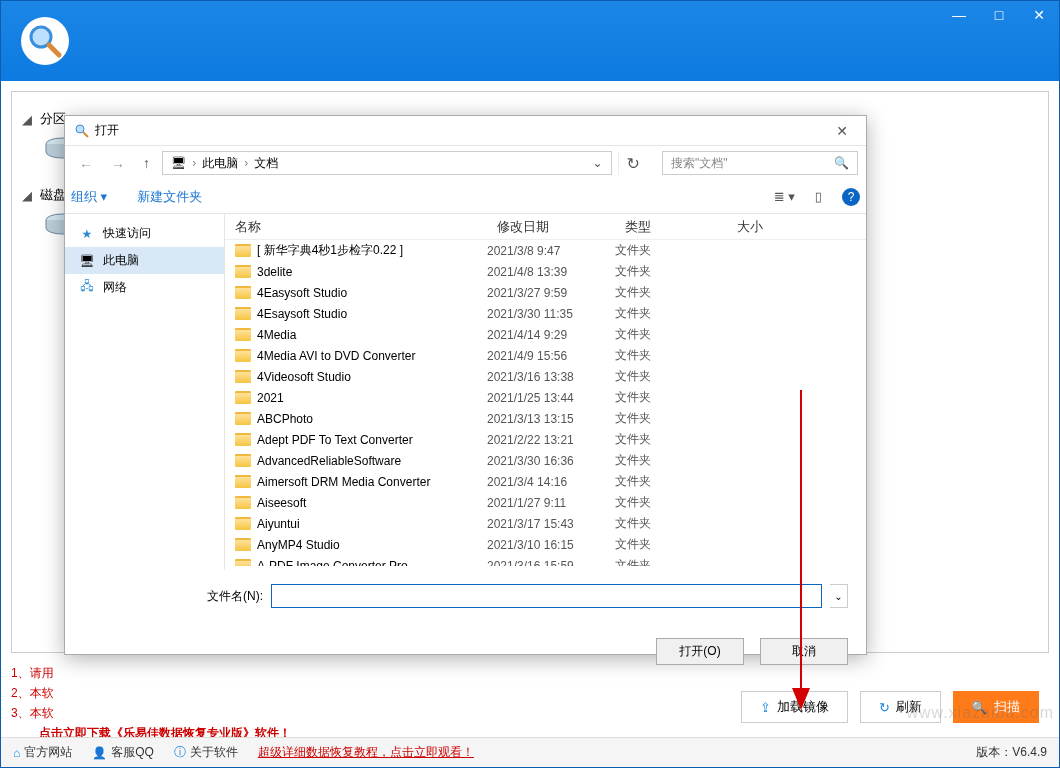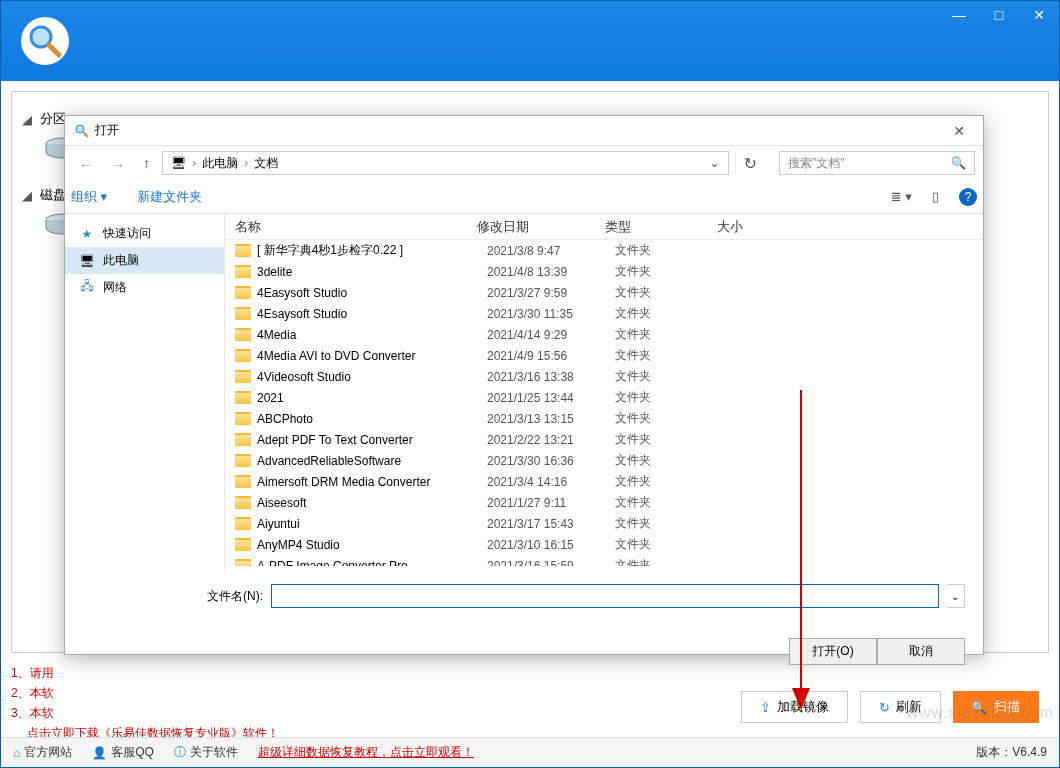--- a/index.html
+++ b/index.html
@@ -17,35 +17,35 @@
 .win-btn { width: 40px; height: 28px; display: flex; align-items: center; justify-content: center; color: #fff; cursor: pointer; font-size: 14px; }
 
 
 .content { position: absolute; top: 80px; left: 0; right: 0; bottom: 30px; padding: 10px; }
 .panel-border { border: 1px solid #ccc; height: 562px; padding: 10px; position: relative; }
 .tree-row { display: flex; align-items: center; margin: 8px 0; font-size: 13px; }
 .tree-toggle { width: 12px; margin-right: 6px; color: #555; }
 .disk-icon-svg { margin-left: 20px; }
 
 .warnings { margin-top: 10px; font-size: 12px; color: #cc0000; line-height: 20px; }
-.warn-link { text-decoration: underline; color: #cc0000; margin-left: 16px; display: inline-block; }
+.warn-link { text-decoration: underline; color: #cc0000; margin-left: 28px; display: inline-block; font-weight: bold; }
 
 
 .bottom-buttons { position: absolute; right: 20px; bottom: 44px; display: flex; gap: 12px; }
 .btn { border: 1px solid #ccc; background: #fff; padding: 6px 18px; font-size: 13px; cursor: pointer; display: flex; align-items: center; gap: 6px; }
 .btn-orange { background: #ff7b1a; border-color: #ff7b1a; color: #fff; }
 
 
 .status-bar { position: absolute; bottom: 0; left: 0; right: 0; height: 30px; background: #f5f5f5; border-top: 1px solid #ddd; display: flex; align-items: center; padding: 0 12px; font-size: 12px; color: #333; }
 .status-item { display: flex; align-items: center; gap: 4px; margin-right: 20px; cursor: pointer; }
 .status-link { color: #cc0000; text-decoration: underline; }
 .version { margin-left: auto; color: #333; }
 
 
-.dialog { position: absolute; top: 115px; left: 64px; width: 920px; height: 540px; background: #fff; border: 1px solid #aaa; box-shadow: 0 4px 20px rgba(0,0,0,0.3); z-index: 10; }
+.dialog { position: absolute; top: 115px; left: 64px; width: 803px; height: 540px; background: #fff; border: 1px solid #aaa; box-shadow: 0 4px 20px rgba(0,0,0,0.3); z-index: 10; }
 .dlg-header { height: 30px; display: flex; align-items: center; padding: 0 10px; border-bottom: 1px solid #e5e5e5; }
 .dlg-title { font-size: 12px; margin-left: 6px; }
 .dlg-close { margin-left: auto; cursor: pointer; font-size: 14px; color: #555; padding: 2px 8px; }
 
 .dlg-nav { height: 34px; display: flex; align-items: center; padding: 0 8px; gap: 6px; }
 .nav-btn { color: #999; font-size: 14px; padding: 2px 6px; cursor: pointer; }
 .address-bar { flex: 1; border: 1px solid #ccc; height: 24px; display: flex; align-items: center; padding: 0 8px; font-size: 12px; gap: 6px; margin-right: 6px; }
 .address-bar .sep { color: #888; }
 .addr-dd { margin-left: auto; color: #555; }
 .refresh-nav { padding: 2px 8px; cursor: pointer; border-left: 1px solid #eee; color: #555; margin-left: -6px; margin-right: 8px; }
@@ -59,36 +59,36 @@
 
 .dlg-body { display: flex; height: 356px; }
 .dlg-sidebar { width: 160px; border-right: 1px solid #e5e5e5; padding: 6px 0; }
 .sb-item { display: flex; align-items: center; gap: 8px; padding: 5px 14px; font-size: 12px; cursor: pointer; }
 .sb-item.sel { background: #d9e8f7; }
 .sb-icon { width: 16px; height: 16px; display: flex; align-items: center; justify-content: center; }
 
 .dlg-files { flex: 1; overflow: hidden; }
 .file-header { display: flex; font-size: 13px; color: #333; border-bottom: 1px solid #eee; height: 26px; align-items: center; }
 .col-name { width: 252px; padding-left: 10px; }
-.col-date { width: 128px; }
+.col-date { width: 128px; margin-left: 20px; }
 .col-type { width: 112px; }
 .col-size { width: 100px; }
 .file-list { height: 326px; overflow: hidden; }
 .file-row { display: flex; font-size: 12px; height: 21px; align-items: center; cursor: pointer; }
 .folder-icon { width: 16px; height: 13px; background: linear-gradient(180deg,#ffe29a,#f5c542); border-radius: 1px; margin: 0 6px 0 10px; border-top: 2px solid #f0b83e; }
 .fname { width: 230px; white-space: nowrap; overflow: hidden; text-overflow: ellipsis; }
 .fdate { width: 128px; color: #555; }
 .ftype { width: 112px; color: #555; }
 
 .dlg-footer { padding: 14px 18px 10px; }
 .fname-row { display: flex; align-items: center; gap: 8px; margin-bottom: 30px; }
 .fname-label { font-size: 12px; width: 180px; text-align: right; }
 .fname-input { flex: 1; height: 24px; border: 1px solid #0a66c2; padding: 0 6px; font-size: 12px; }
 .fname-dd { width: 18px; height: 24px; border: 1px solid #ccc; border-left: none; display: flex; align-items: center; justify-content: center; font-size: 10px; }
-.dlg-btns { display: flex; justify-content: flex-end; gap: 0; }
+.dlg-btns { display: flex; justify-content: flex-end; gap: 16px; }
 .dlg-btn { border: 1px solid #aaa; background: #f0f0f0; padding: 4px 0; width: 88px; font-size: 12px; cursor: pointer; text-align: center; }
 
 
 .arrow-svg { position: absolute; z-index: 20; pointer-events: none; }
 .watermark { position: absolute; right: 6px; bottom: 46px; font-size: 16px; color: rgba(100,100,100,0.25); letter-spacing: 1px; pointer-events: none; }
 </style>
 </head>
 <body>
 
 <div class="main-window">

